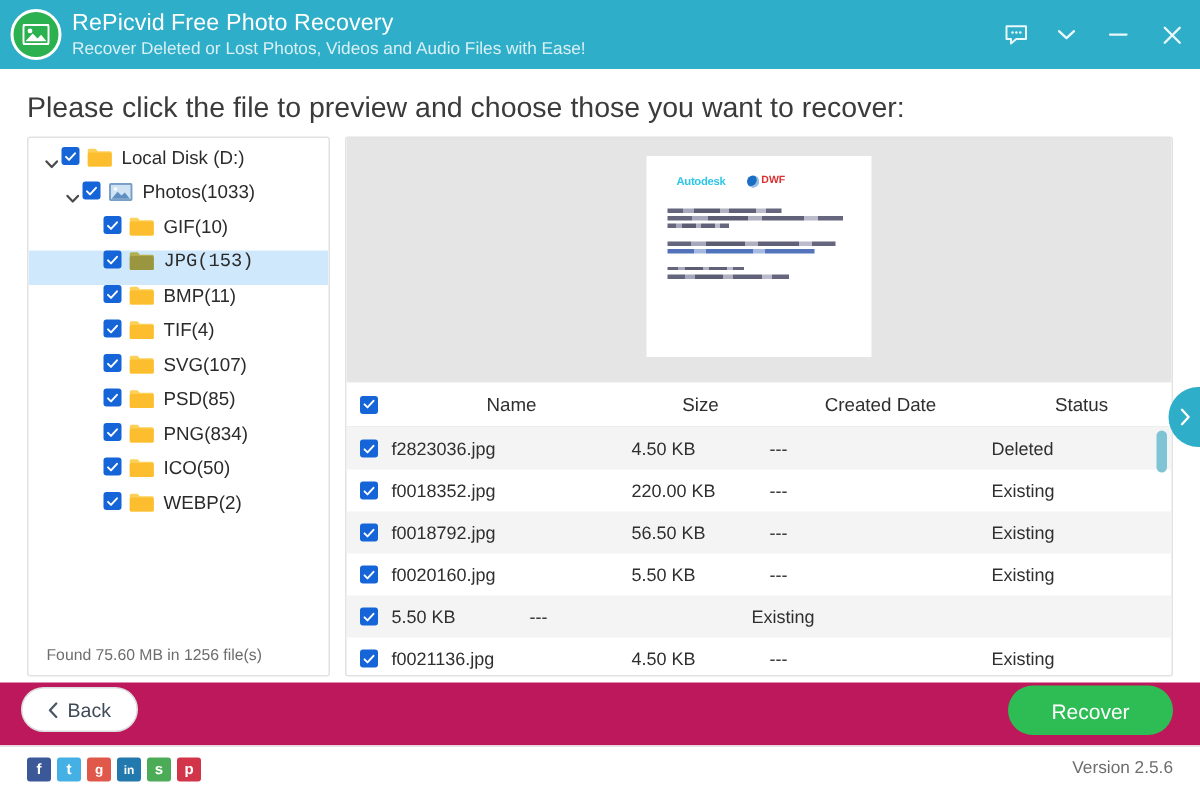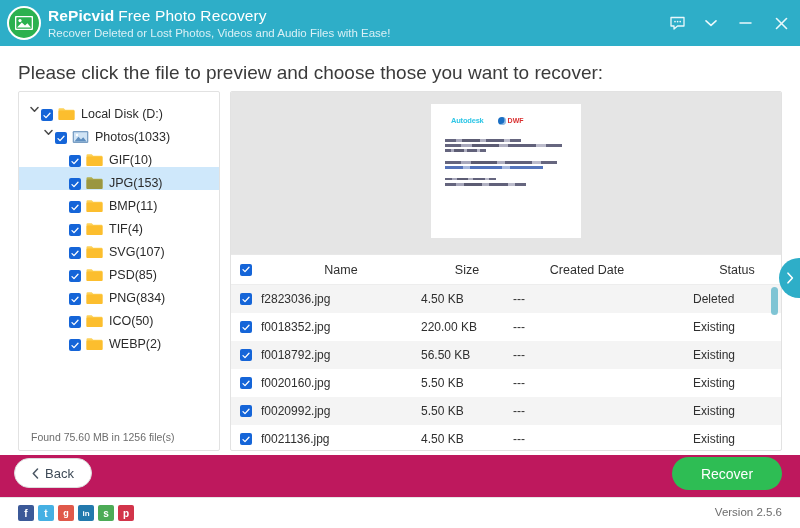--- a/index.html
+++ b/index.html
@@ -33,21 +33,21 @@
     background: #2bb14f;
     border: 2.5px solid #ffffff;
     display: flex; align-items: center; justify-content: center;
   }
   .logo svg { display: block; }
   .title-text { display: flex; flex-direction: column; justify-content: center; }
   .title-line1 {
     font-size: 15.5px; color: #ffffff; line-height: 19px;
     letter-spacing: .1px;
   }
-  .title-line1 .brand { font-weight: bold; margin-top: 14px; }
+  .title-line1 .brand { font-weight: normal; margin-top: 14px; }
   .title-line1 .sub { font-weight: normal; margin-left: 4px; }
   .title-line2 {
     font-size: 11.5px; color: #d9f0f6; line-height: 16px;
   }
   .win-ctrls {
     position: absolute; right: 0; top: 0; height: 46px;
     display: flex; align-items: center;
   }
   .win-btn {
     width: 34px; height: 46px;
@@ -79,26 +79,26 @@
     border-radius: 2px;
     position: relative;
     overflow: hidden;
   }
   .tree-scroll {
     position: absolute; left: 0; top: 6px; right: 0; bottom: 26px;
     overflow: hidden;
   }
   .tree-row {
     height: 23px;
-    display: flex; align-items: flex-end;
+    display: flex; align-items: flex-start;
     font-size: 12.5px; color: #2b2b2b;
     cursor: pointer;
     white-space: nowrap;
   }
-  .tree-row.selected { background: #cfe8fb; }
+  .tree-row.selected { background: #cfe8fb; font-family: Liberation Mono, monospace; }
   .tw-arrow {
     width: 14px; height: 23px; flex: none;
     display: flex; align-items: center; justify-content: center;
     color: #4a4a4a;
   }
   .tw-arrow.empty { visibility: hidden; }
   .cbx {
     width: 12px; height: 12px; flex: none;
     background: #1565d8; border-radius: 2px;
     display: flex; align-items: center; justify-content: center;
@@ -186,21 +186,21 @@
     height: 28px;
     display: flex; align-items: center;
     font-size: 12px; color: #2f2f2f;
     cursor: pointer;
   }
   .row.alt { background: #f4f4f4; }
   .c-check { width: 30px; flex: none; display: flex; justify-content: center; align-items: center; }
   .c-name { width: 160px; flex: none; }
   .c-size { width: 92px; flex: none; }
   .c-date { width: 148px; flex: none; }
-  .c-status { flex: 1; margin-left: 32px; }
+  .c-status { flex: 1; }
   .table-head .c-name,
   .table-head .c-size,
   .table-head .c-date,
   .table-head .c-status { font-weight: normal; }
 
   .vscroll-track {
     position: absolute; right: 3px; top: 0; width: 7px; bottom: 0;
   }
   .vscroll-thumb {
     position: absolute; right: 0; top: 2px; width: 7px; height: 28px;
@@ -597,21 +597,20 @@
               <div class="c-status">Existing</div>
             </div>
             <div class="row alt">
               <div class="c-check">
                 <span class="cbx" style="margin-right: 0px;">
                   <svg width="8" height="7" viewBox="0 0 8 7">
                     <path d="M1 3.6 L3 5.6 L7 1.2" fill="none" stroke="#ffffff" stroke-width="1.3" stroke-linecap="round" stroke-linejoin="round"></path>
                   </svg>
                 </span>
               </div>
-              <div class="c-name">f0020992.jpg</div>
               <div class="c-size">5.50 KB</div>
               <div class="c-date">---</div>
               <div class="c-status">Existing</div>
             </div>
             <div class="row">
               <div class="c-check">
                 <span class="cbx" style="margin-right: 0px;">
                   <svg width="8" height="7" viewBox="0 0 8 7">
                     <path d="M1 3.6 L3 5.6 L7 1.2" fill="none" stroke="#ffffff" stroke-width="1.3" stroke-linecap="round" stroke-linejoin="round"></path>
                   </svg>

